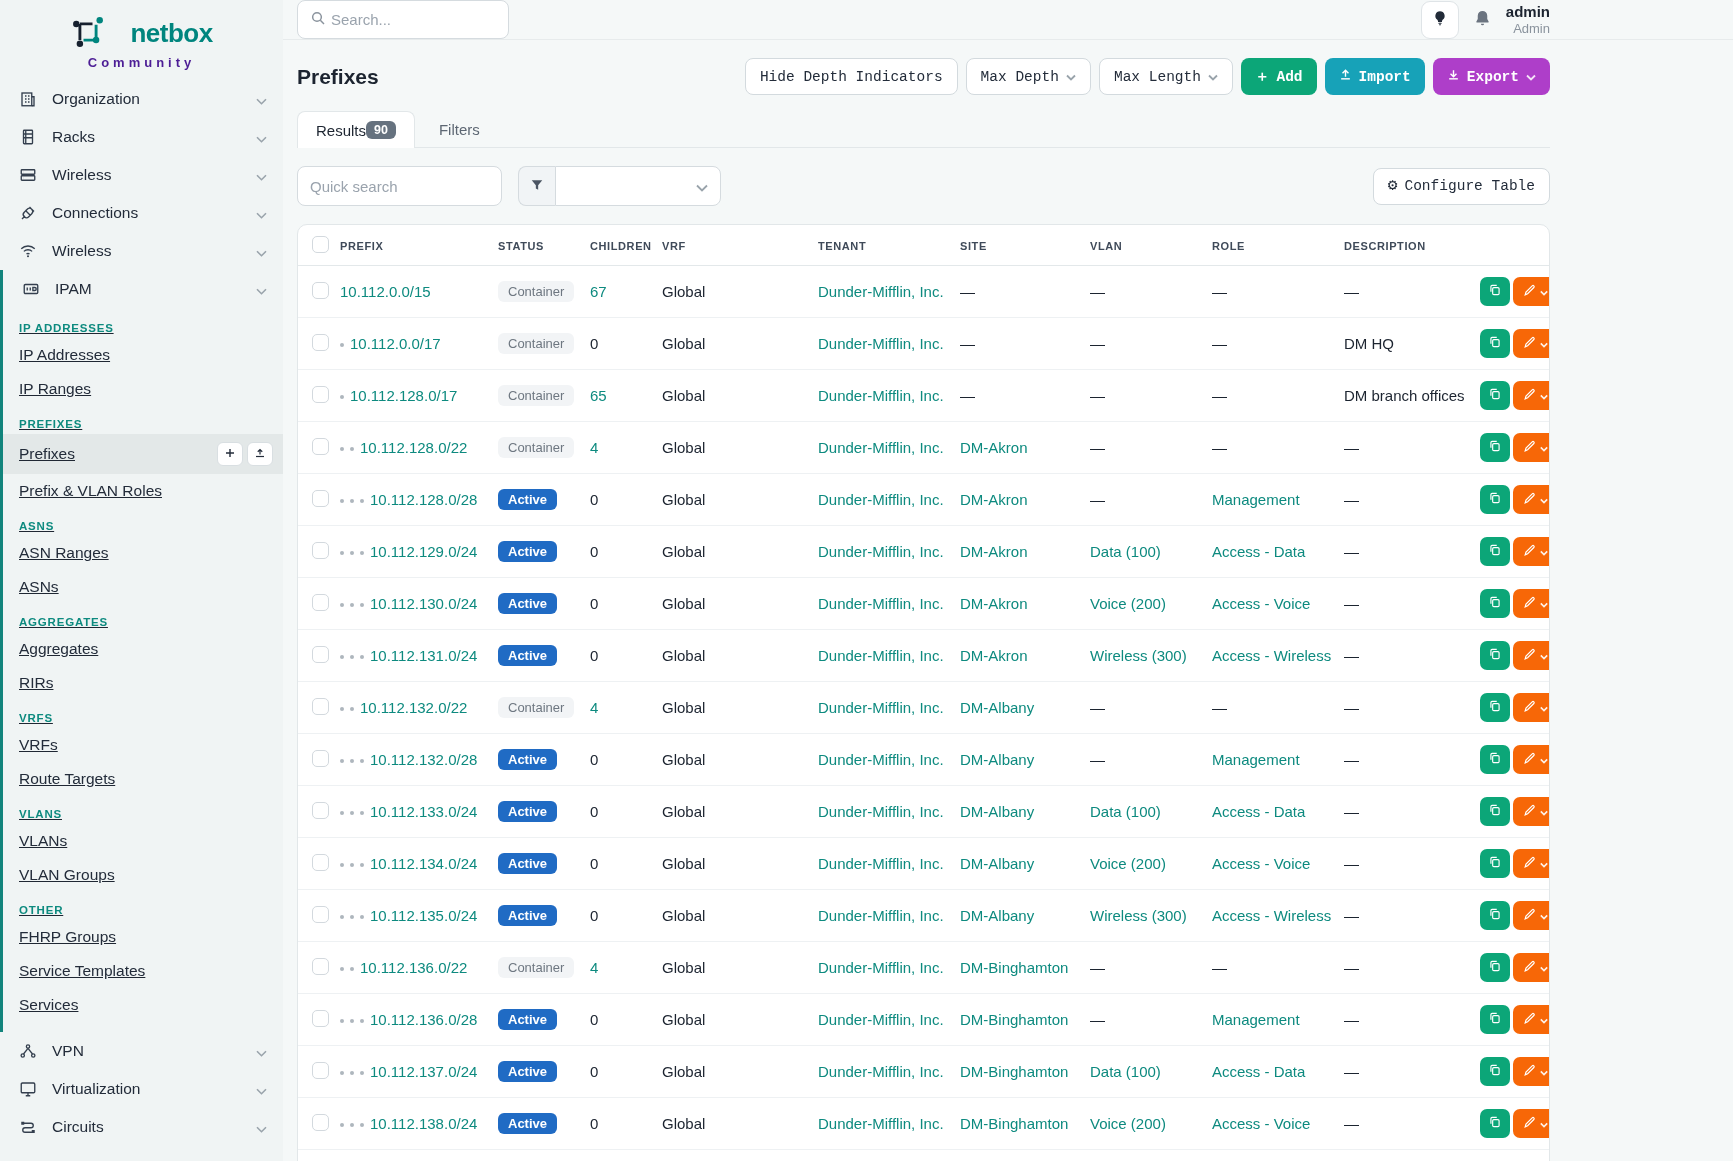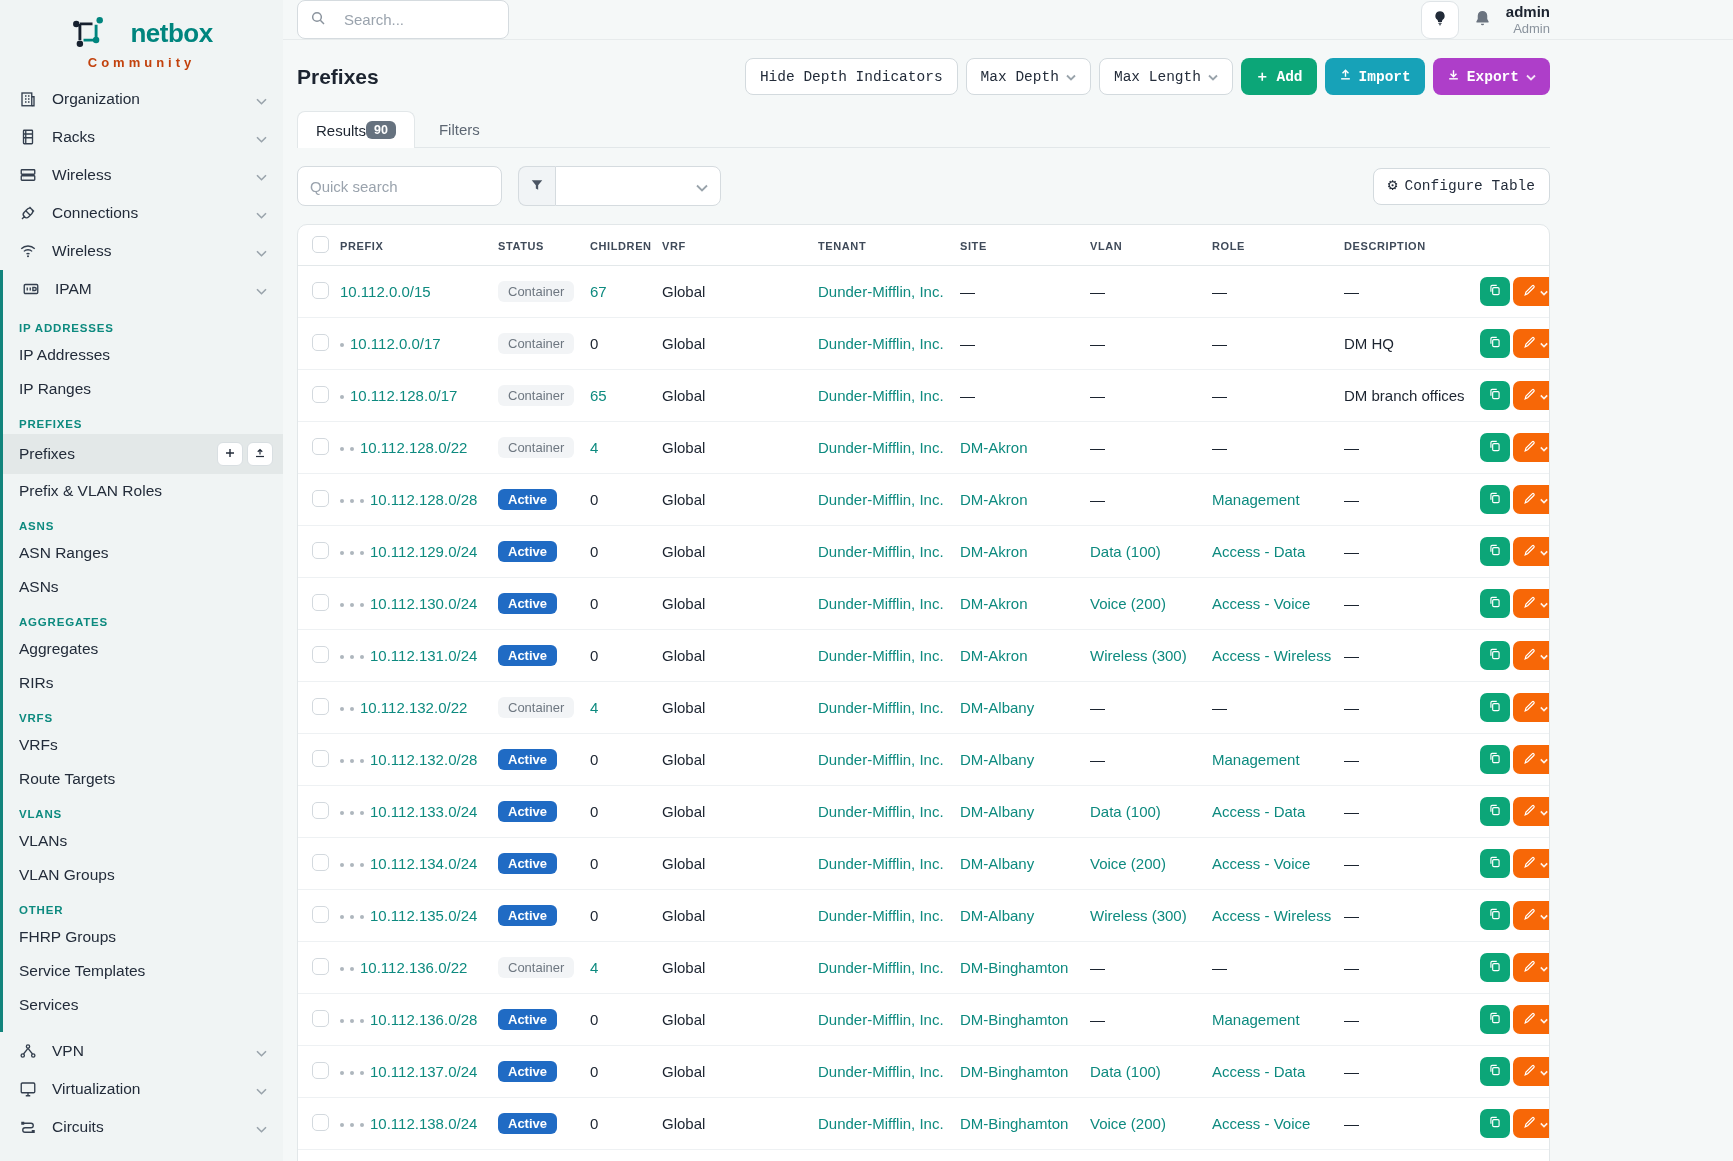--- a/index.html
+++ b/index.html
@@ -8,39 +8,39 @@
     font-family:"Liberation Sans", sans-serif;
     background:#f5f8f8; color:#1f2733; font-size:15px;
   }
   .app { display:flex; width:100%; height:100%; }
 
   
   .sidebar { width:283px; min-width:283px; background:#f0f4f4; height:100%; overflow:hidden; }
   .logo-area { padding:14px 0 10px; text-align:center; }
   .logo-row { display:flex; align-items:center; justify-content:center; gap:24px; }
   .brand-name { font-size:26px; font-weight:bold; color:#00857e; letter-spacing:-0.5px; }
-  .brand-tagline { margin-top:2px; font-size:13px; color:#c2410c; letter-spacing:4px; font-weight:bold; }
+  .brand-tagline { margin-top:2px; font-size:13px; color:#4c1d95; letter-spacing:4px; font-weight:bold; }
   .nav-item { display:flex; align-items:center; gap:14px; padding:9px 16px 9px 18px; color:#232c3a; cursor:pointer; }
   .nav-item .nav-icon { width:20px; height:20px; display:flex; align-items:center; justify-content:center; color:#343f4e; }
   .nav-item .nav-label { flex:1; font-size:15.5px; }
   .nav-item .nav-chevron { color:#99a3ab; }
   .ipam-block { border-left:3px solid #12847c; }
-  .subnav { padding:2px 0 10px 0; }
+  .subnav { padding:2px 0 10px 0;text-decoration:underline; }
   .subnav-heading { padding:12px 16px 4px 16px; font-size:11.5px; font-weight:bold; letter-spacing:0.8px; color:#0d8a7f; }
   .subnav-item { display:flex; align-items:center; padding:8px 10px 8px 16px; font-size:15.5px; color:#232c3a; cursor:pointer; }
   .subnav-item .label { flex:1; }
   .subnav-item.active { background:#e3e8e8; }
   .mini-btn { width:26px; height:24px; background:#fff; border:1px solid #d9dfe2; border-radius:6px; display:inline-flex; align-items:center; justify-content:center; color:#232c3a; font-weight:bold; cursor:pointer; }
   .mini-btn + .mini-btn { margin-left:4px; }
 
   
   .main { flex:1; display:flex; flex-direction:column; height:100%; }
   .topbar { height:56px; border-bottom:1px solid #e7ebec; display:flex; align-items:center; padding:0 14px; }
   .topbar-inner { width:1253px; display:flex; align-items:center; justify-content:space-between; }
-  .search-box { width:212px; height:39px; background:#fff; border:1px solid #d5dbdf; border-radius:8px; display:flex; align-items:center; padding:0 12px; gap:18px; color:#8a939d; }
+  .search-box { width:212px; height:39px; background:#fff; border:1px solid #d5dbdf; border-radius:8px; display:flex; align-items:center; padding:0 12px; gap:5px; color:#8a939d; }
   .search-box input { border:none; outline:none; width:100%; font-size:15px; font-family:inherit; color:#333; background:transparent; }
   .search-box input::placeholder { color:#9aa3ad; }
   .topbar-right { display:flex; align-items:center; gap:14px; }
   .icon-btn { width:38px; height:38px; background:#fff; border:1px solid #dfe4e7; border-radius:9px; display:flex; align-items:center; justify-content:center; cursor:pointer; }
   .bell { color:#6b7480; cursor:pointer; display:flex; }
   .user-block { text-align:right; line-height:1.2; }
   .user-name { font-weight:bold; font-size:15px; color:#1c2430; }
   .user-role { font-size:13px; color:#8a939d; }
 
   .content { padding:0 0 0 14px; width:1267px; }

